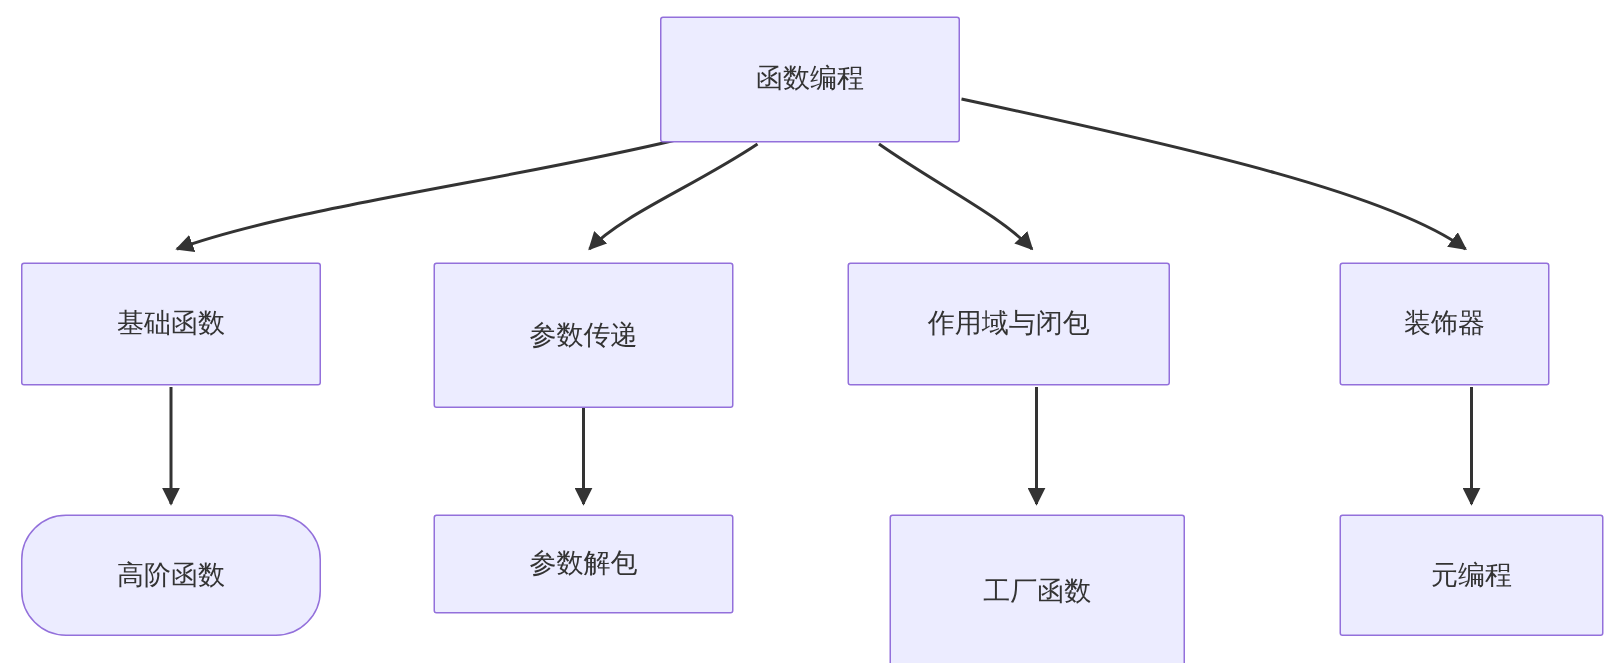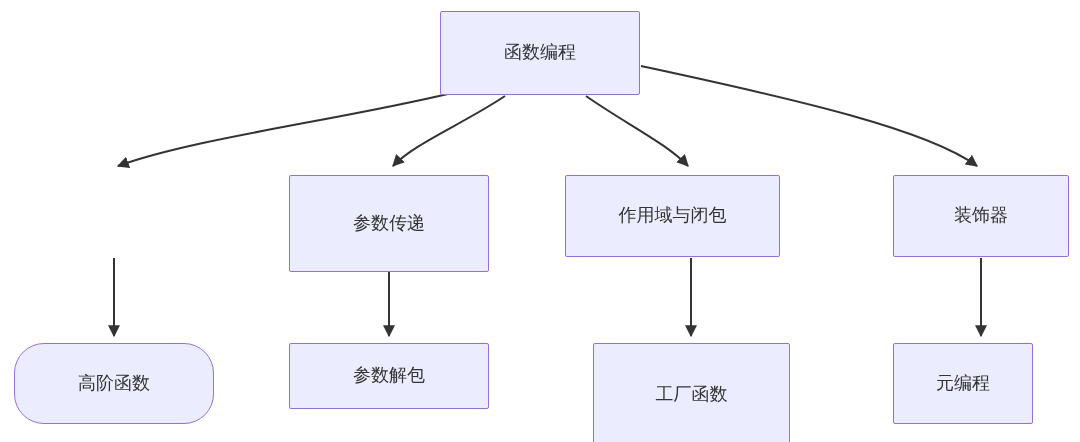--- a/index.html
+++ b/index.html
@@ -69,36 +69,39 @@
     <path class="edge" d="M114,258 L114,336" marker-end="url(#arrowhead)"></path>
     <path class="edge" d="M389,258 L389,336" marker-end="url(#arrowhead)"></path>
     <path class="edge" d="M691,258 L691,336" marker-end="url(#arrowhead)"></path>
     <path class="edge" d="M981,258 L981,336" marker-end="url(#arrowhead)"></path>
   </svg>
 
   <div class="node" style="left:440px; top:11px; width:200px; height:84px;">
     <span class="node-label">函数编程</span>
   </div>
 
+  <div class="node" style="left:14px; top:175px; width:200px; height:82px;">
+    <span class="node-label">基础函数</span>
+  </div>
   <div class="node" style="left:289px; top:175px; width:200px; height:97px;">
     <span class="node-label">参数传递</span>
   </div>
   <div class="node" style="left:565px; top:175px; width:215px; height:82px;">
     <span class="node-label">作用域与闭包</span>
   </div>
-  <div class="node" style="left:893px; top:175px; width:176px; height:82px;">
+  <div class="node" style="left:893px; top:175px; width:140px; height:82px;">
     <span class="node-label">装饰器</span>
   </div>
 
   <div class="node" style="left:14px; top:343px; width:200px; height:81px;border-radius:30px;">
     <span class="node-label">高阶函数</span>
   </div>
   <div class="node" style="left:289px; top:343px; width:200px; height:66px;">
     <span class="node-label">参数解包</span>
   </div>
   <div class="node" style="left:593px; top:343px; width:197px; height:103px;">
     <span class="node-label">工厂函数</span>
   </div>
-  <div class="node" style="left:893px; top:343px; width:140px; height:81px;">
+  <div class="node" style="left:893px; top:343px; width:176px; height:81px;">
     <span class="node-label">元编程</span>
   </div>
 
 </div>
 
 </body></html>

